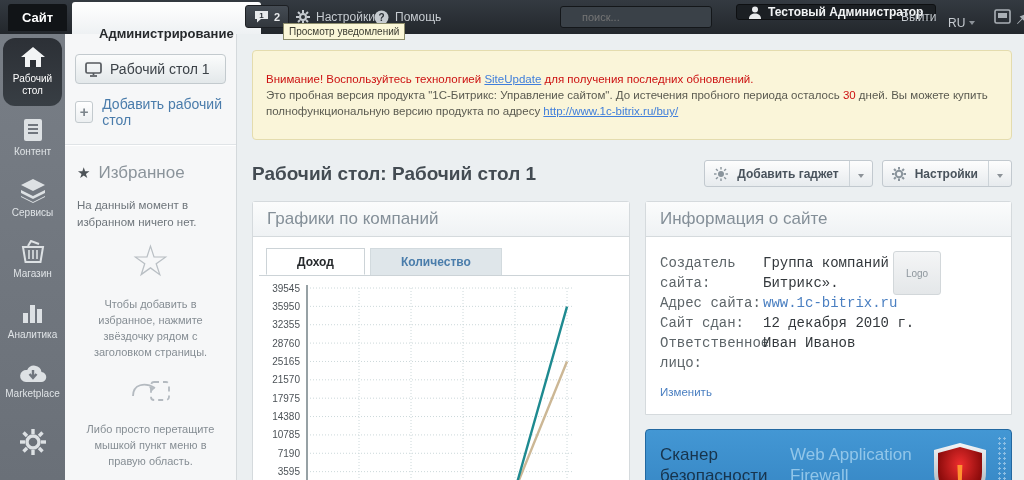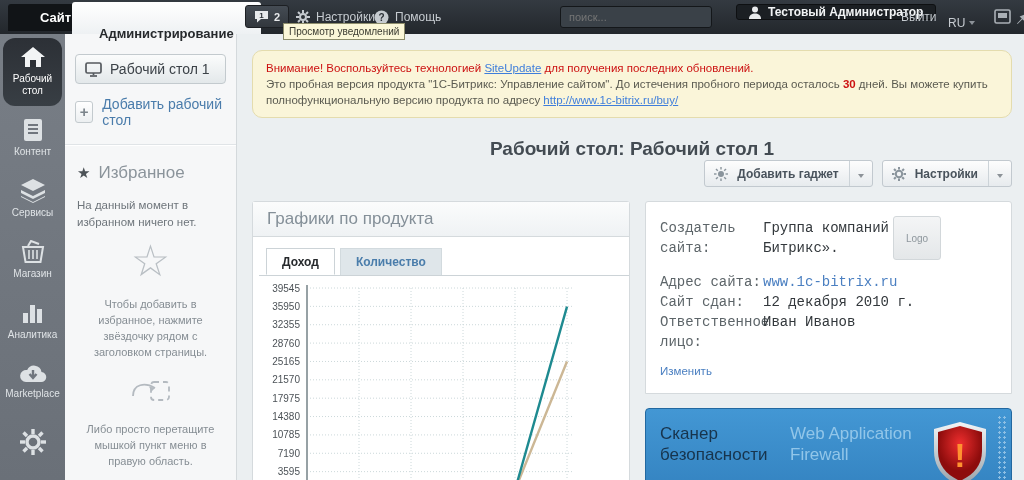--- a/index.html
+++ b/index.html
@@ -1,27 +1,27 @@
 <!DOCTYPE html>
 <html><head>
 <meta charset="utf-8">
 <style>
   * { margin:0; padding:0; box-sizing:border-box; }
   html,body { width:1024px; height:480px; overflow:hidden; background:#ebeff1; font-family:"Liberation Sans", sans-serif; }
   .app { position:relative; width:1024px; height:480px; overflow:hidden; }
 
   
   .topbar { position:absolute; left:0; top:0; width:1024px; height:34px; background:linear-gradient(#343a41,#23272c); z-index:20; }
-  .tab-site { position:absolute; left:8px; top:4px; height:27px; line-height:27px; padding:0 32px; background:#111417; color:#fff; font-weight:bold; font-size:13px; border-radius:3px 3px 0 0; cursor:pointer; }
+  .tab-site { position:absolute; left:8px; top:4px; height:27px; line-height:27px; padding:0 14px; background:#111417; color:#fff; font-weight:bold; font-size:13px; border-radius:3px 3px 0 0; cursor:pointer; }
   .tab-admin { position:absolute; left:72px; top:2px; height:32px; line-height:32px; padding:16px 27px; background:linear-gradient(#ffffff,#eef1f3); color:#26292c; font-weight:bold; font-size:13px; border-radius:3px 3px 0 0; cursor:pointer; }
   .notif-btn { position:absolute; left:245px; top:5px; height:23px; padding:0 8px; background:linear-gradient(#454c54,#32373d); border:1px solid #1c1f23; border-radius:3px; display:flex; align-items:center; gap:5px; color:#e8eaec; font-size:11px; font-weight:bold; cursor:pointer; }
   .topmenu { position:absolute; top:0; height:34px; display:flex; align-items:center; gap:6px; color:#c6cbd0; font-size:12px; cursor:pointer; }
   .topmenu.settings { left:296px; }
   .topmenu.help { left:374px; }
-  .search-wrap { position:absolute; left:560px; top:6px; width:152px; height:22px; background:#3a4148; border:1px solid #14171a; border-radius:3px; display:flex; align-items:center; padding:0 8px; }
+  .search-wrap { position:absolute; left:560px; top:6px; width:152px; height:22px; background:#3a4148; border:1px solid #14171a; border-radius:3px; display:flex; align-items:center; padding:0 21px; }
   .search-wrap input { flex:1; background:transparent; border:none; outline:none; color:#aab0b5; font-size:11px; font-family:"Liberation Sans",sans-serif; }
   .user-btn { position:absolute; left:736px; top:4px; height:16px; padding:0 12px; background:#1b1f23; border:1px solid #0e1012; border-radius:3px; display:flex; align-items:center; gap:7px; color:#f2f4f5; font-size:12px; font-weight:bold; cursor:pointer; }
   .logout { position:absolute; left:901px; top:0; height:34px; display:flex; align-items:center; color:#c6cbd0; font-size:12px; cursor:pointer; }
   .lang { position:absolute; left:948px; top:0; height:46px; display:flex; align-items:center; gap:4px; color:#c6cbd0; font-size:12px; cursor:pointer; }
   .top-ico { position:absolute; top:9px; cursor:pointer; }
   .caret { width:0; height:0; border-left:3px solid transparent; border-right:3px solid transparent; border-top:4px solid #8c9298; display:inline-block; }
   .tooltip { position:absolute; left:283px; top:23px; z-index:30; background:#fbf7d8; border:1px solid #8d8d6c; padding:2px 5px; font-size:10px; color:#3a3a30; white-space:nowrap; }
 
   
   .sidebar { position:absolute; left:0; top:34px; width:65px; height:446px; background:linear-gradient(#787e86,#6a7078); z-index:10; }
@@ -38,41 +38,41 @@
   .p2-divider { margin:16px 0 0 0; border-top:1px solid #e0e4e7; box-shadow:0 1px 0 #fff; }
   .fav-head { margin:18px 12px 0 12px; display:flex; align-items:center; gap:8px; color:#8b949b; font-size:17px; }
   .fav-star { color:#4d5358; font-size:15px; }
   .fav-empty { margin:14px 12px 0 12px; color:#6e757b; font-size:11.5px; line-height:17px; }
   .fav-hint { margin:13px 10px 0 10px; color:#868e94; font-size:11px; line-height:16px; text-align:center; }
   .fav-bigstar { text-align:center; color:#b9bfc4; font-size:44px; line-height:44px; margin-top:8px; }
   .drag-ico { display:block; margin:14px auto 0 auto; }
 
   
   .main { position:absolute; left:237px; top:34px; width:787px; height:446px; background:#ebeff1; padding:16px 12px 0 15px; }
-  .notice { background:#faf5d9; border:1px solid #e4dcae; border-radius:10px; padding:9px 13px; font-size:11.5px; line-height:16px; color:#5a5a50; }
+  .notice { background:#faf5d9; border:1px solid #e4dcae; border-radius:4px; padding:20px 13px; font-size:11.5px; line-height:16px; color:#5a5a50; }
   .notice .warn { color:#cc1111; }
   .notice a { color:#3f7edb; text-decoration:underline; cursor:pointer; }
-  .notice .days { color:#cc1111; font-weight:bold; }
-
-  .title-row { display:flex; align-items:center; margin:20px 0 14px 0;flex-direction:column; }
+  .notice .days { color:#cc1111; font-weight:normal; }
+
+  .title-row { display:flex; align-items:center; margin:20px 0 14px 0; }
   .page-title { font-size:19px; font-weight:bold; color:#434b52; }
   .title-btns { margin-left:auto; display:flex; gap:9px; }
   .tbtn { height:27px; display:flex; align-items:center; background:linear-gradient(#fdfdfd,#e7ebee); border:1px solid #c2c9cf; border-radius:3px; font-size:12px; font-weight:bold; color:#49535c; cursor:pointer; }
   .tbtn .lbl { padding:0 10px 0 7px; }
   .tbtn .ico { padding:0 2px 0 9px; display:flex; }
   .tbtn .sep { width:1px; height:25px; background:#ccd3d8; }
   .tbtn .car { padding:0 8px; }
 
   .columns { display:flex; gap:15px; }
   .widget { background:#fff; border:1px solid #d5dadd; border-radius:3px 3px 0 0; }
   .w-head { background:linear-gradient(#fbfcfc,#eff2f4); border-bottom:1px solid #d5dadd; padding:7px 14px; font-size:17px; color:#848f98; }
   .chart-widget { width:378px; height:310px; }
   .chart-body { padding:11px 0 0 6px; }
   .tabs { display:flex; border-bottom:1px solid #ccd3d7; padding-left:7px; }
-  .tab { height:27px; line-height:26px; padding:0 15px; font-size:12px; cursor:pointer; }
+  .tab { height:27px; line-height:26px; padding:0 30px; font-size:12px; cursor:pointer; }
   .tab.active { background:#fff; border:1px solid #ccd3d7; border-bottom:1px solid #fff; margin-bottom:-1px; font-weight:bold; color:#26292c; }
   .tab.idle { background:#dfe6ea; border:1px solid #d2dade; border-bottom:none; color:#4a7dab; font-weight:bold; margin-left:5px; }
 
   .info-widget { width:367px; }
   .info-body { position:relative; padding:16px 14px 14px 14px; }
   .info-row { display:flex; font-size:14px; line-height:20px;font-family:Liberation Mono, monospace; }
   .info-row .lab { width:103px; color:#5d6569; flex:none; }
   .info-row .val { color:#33383c; }
   .info-row .val.link, .edit-link { color:#4a7fc1; cursor:pointer; }
   .logo-box { position:absolute; right:70px; top:14px; width:48px; height:44px; background:linear-gradient(#f4f5f6,#e4e7e9); border:1px solid #d2d7da; border-radius:3px; color:#8e979d; font-size:10px; display:flex; align-items:center; justify-content:center; cursor:pointer; }
@@ -309,21 +309,21 @@
           <span class="lbl">Настройки</span>
           <span class="sep"></span>
           <span class="car"><span class="caret"></span></span>
         </div>
       </div>
     </div>
 
     <div class="columns">
 
       <section class="widget chart-widget">
-        <div class="w-head">Графики по продукта</div>
+        <div class="w-head">Графики по компаний</div>
         <div class="chart-body">
           <div class="tabs">
             <div class="tab active">Доход</div>
             <div class="tab idle">Количество</div>
           </div>
           <svg id="sales-chart" width="370" height="235" viewBox="0 0 370 235" style="display:block;margin-top:2px;">
               <line x1="48" y1="193.63636363636363" x2="314" y2="193.63636363636363" stroke="#ccd8da" stroke-width="1" stroke-dasharray="1,2"></line>
               <line x1="48" y1="175.27272727272728" x2="314" y2="175.27272727272728" stroke="#ccd8da" stroke-width="1" stroke-dasharray="1,2"></line>
               <line x1="48" y1="156.9090909090909" x2="314" y2="156.9090909090909" stroke="#ccd8da" stroke-width="1" stroke-dasharray="1,2"></line>
               <line x1="48" y1="138.54545454545456" x2="314" y2="138.54545454545456" stroke="#ccd8da" stroke-width="1" stroke-dasharray="1,2"></line>
@@ -360,27 +360,28 @@
               <text x="256" y="227" text-anchor="middle" font-size="10" fill="#555b60">07.10</text>
               <text x="308" y="227" text-anchor="middle" font-size="10" fill="#555b60">14.10</text>
               <polyline points="48,212 100,212 152,212 204,212 256,212 308,83.45454545454547" fill="none" stroke="#ccb795" stroke-width="2.4" stroke-linejoin="round"></polyline>
               <polyline points="48,212 100,212 152,212 204,212 256,212 308,28.61904159817928" fill="none" stroke="#1e8a90" stroke-width="2.4" stroke-linejoin="round"></polyline>
             </svg>
         </div>
       </section>
 
       <div style="flex:1;">
         <section class="widget info-widget">
+          <div class="w-head">Информация о сайте</div>
           <div class="info-body">
             <div class="logo-box">Logo</div>
             <div class="info-row">
               <span class="lab">Создатель сайта:</span>
               <span class="val">Группа компаний «1С-Битрикс».</span>
             </div>
-            <div class="info-row" style="margin-top:14px;">
+            <div class="info-row" style="">
               <span class="lab">Адрес сайта:</span>
               <span class="val link">www.1c-bitrix.ru</span>
             </div>
             <div class="info-row">
               <span class="lab">Сайт сдан:</span>
               <span class="val">12 декабря 2010 г.</span>
             </div>
             <div class="info-row">
               <span class="lab">Ответственное лицо:</span>
               <span class="val">Иван Иванов</span>

